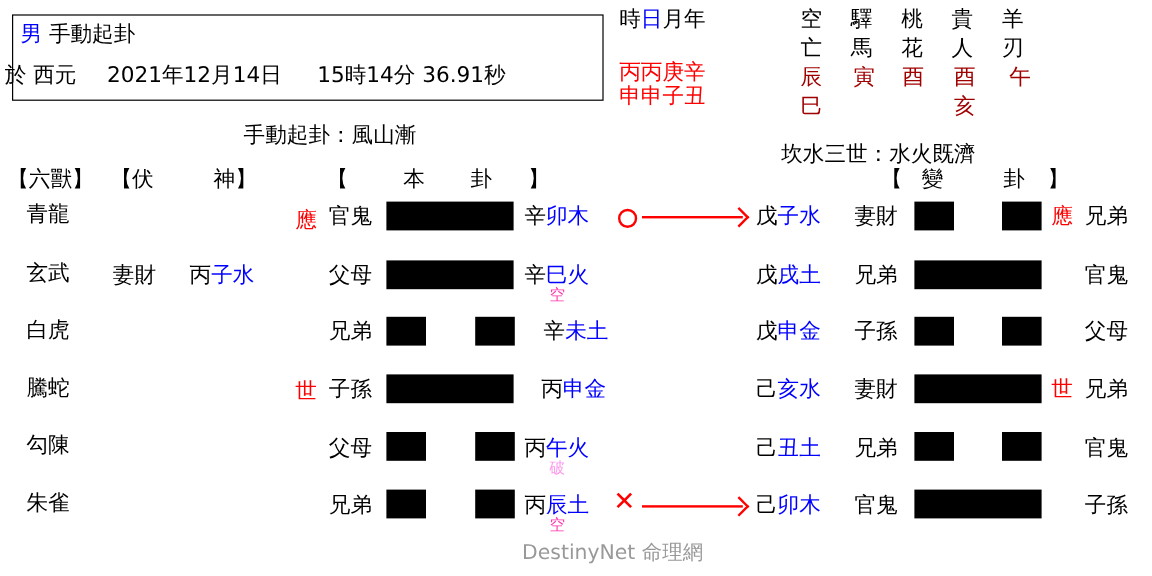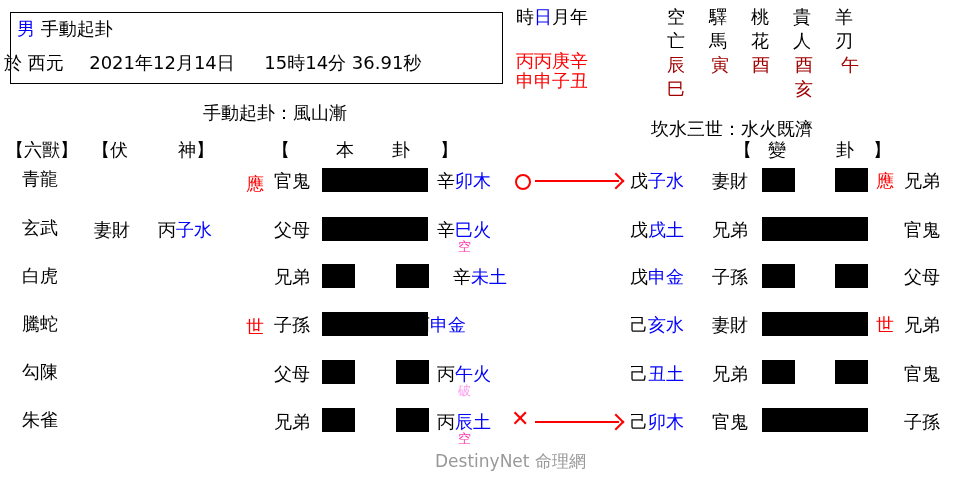--- a/index.html
+++ b/index.html
@@ -122,21 +122,21 @@
   <div class="bar" style="left:762px;top:264px;width:33px;"></div>
   <div class="bar" style="left:835px;top:264px;width:33px;"></div>
   <div class="abs" style="left:904px;top:268px;">父母</div>
 </div>
 
 <div>
   <div class="abs" style="left:22px;top:315px;">騰蛇</div>
   <div class="abs red" style="left:246px;top:318px;">世</div>
   <div class="abs" style="left:274px;top:316px;">子孫</div>
   <div class="bar" style="left:322px;top:312px;width:106px;"></div>
-  <div class="abs" style="left:412px;top:316px;"><span>丙</span><span class="blue">申金</span></div>
+  <div class="abs" style="left:451px;top:316px;"><span>丙</span><span class="blue">申金</span></div>
   <div class="abs" style="left:630px;top:316px;"><span>己</span><span class="blue">亥水</span></div>
   <div class="abs" style="left:712px;top:316px;">妻財</div>
   <div class="bar" style="left:762px;top:312px;width:106px;"></div>
   <div class="abs red" style="left:876px;top:316px;">世</div>
   <div class="abs" style="left:904px;top:316px;">兄弟</div>
 </div>
 
 <div>
   <div class="abs" style="left:22px;top:363px;">勾陳</div>
   <div class="abs" style="left:274px;top:365px;">父母</div>

